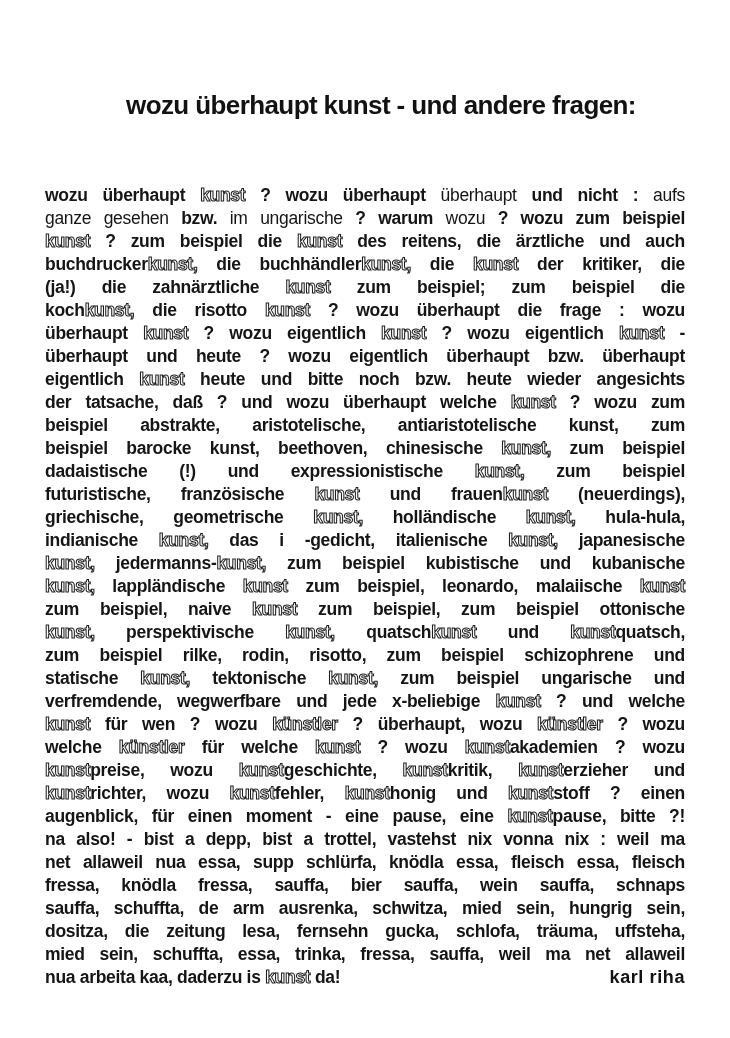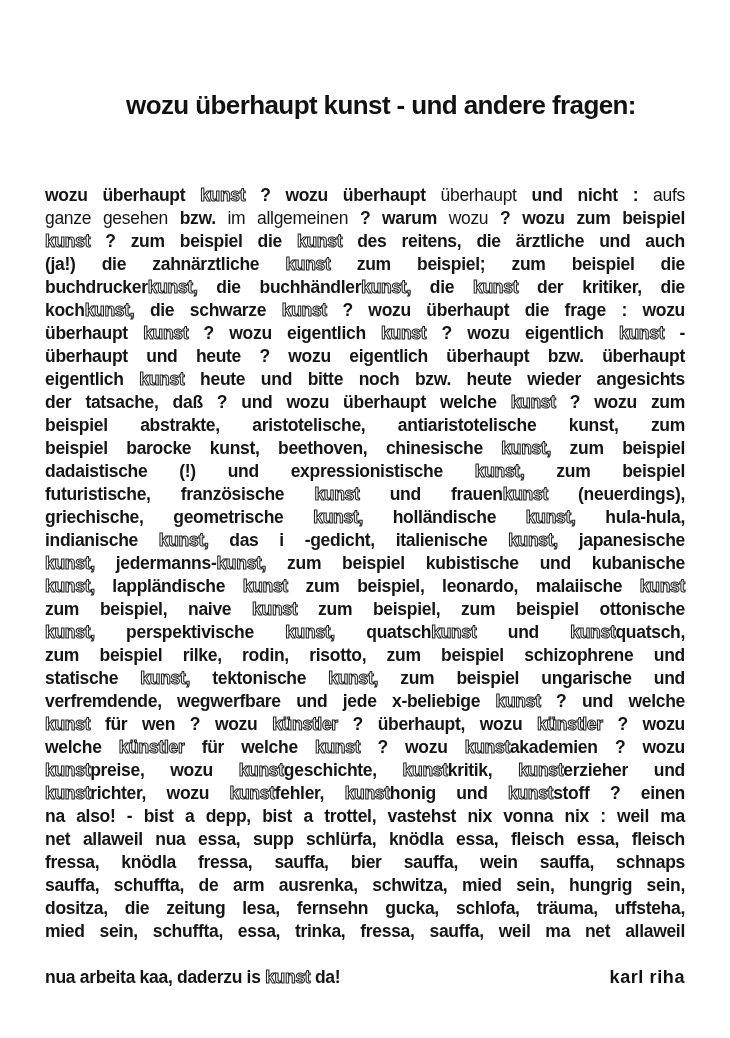--- a/index.html
+++ b/index.html
@@ -73,25 +73,25 @@
     color: #121212;
   }
 </style>
 </head>
 <body>
 
 <div class="page">
   <h1 class="title">wozu überhaupt kunst - und andere fragen:</h1>
   <div class="poem" id="poem">
       <div class="line"><span class="seg-b">wozu überhaupt </span><span class="seg-o">kunst</span><span class="seg-b"> ? wozu überhaupt </span><span class="seg-r">überhaupt </span><span class="seg-b">und nicht : </span><span class="seg-r">aufs</span></div>
-      <div class="line"><span class="seg-r">ganze gesehen </span><span class="seg-b">bzw. </span><span class="seg-r">im allgemeinen </span><span class="seg-b">? warum </span><span class="seg-r">wozu </span><span class="seg-b">? wozu zum beispiel</span></div>
+      <div class="line"><span class="seg-r">ganze gesehen </span><span class="seg-b">bzw. </span><span class="seg-r">im ungarische </span><span class="seg-b">? warum </span><span class="seg-r">wozu </span><span class="seg-b">? wozu zum beispiel</span></div>
       <div class="line"><span class="seg-o">kunst</span><span class="seg-b"> ? zum beispiel die </span><span class="seg-o">kunst</span><span class="seg-b"> des reitens, die ärztliche und auch</span></div>
+      <div class="line"><span class="seg-b">buchdrucker</span><span class="seg-o">kunst,</span><span class="seg-b"> die buchhändler</span><span class="seg-o">kunst,</span><span class="seg-b"> die </span><span class="seg-o">kunst</span><span class="seg-b"> der kritiker, die</span></div>
       <div class="line"><span class="seg-b">(ja!) die zahnärztliche </span><span class="seg-o">kunst</span><span class="seg-b"> zum beispiel; zum beispiel die</span></div>
-      <div class="line"><span class="seg-b">buchdrucker</span><span class="seg-o">kunst,</span><span class="seg-b"> die buchhändler</span><span class="seg-o">kunst,</span><span class="seg-b"> die </span><span class="seg-o">kunst</span><span class="seg-b"> der kritiker, die</span></div>
-      <div class="line"><span class="seg-b">koch</span><span class="seg-o">kunst,</span><span class="seg-b"> die schwarze </span><span class="seg-o">kunst</span><span class="seg-b"> ? wozu überhaupt die frage : wozu</span></div>
+      <div class="line"><span class="seg-b">koch</span><span class="seg-o">kunst,</span><span class="seg-b"> die risotto </span><span class="seg-o">kunst</span><span class="seg-b"> ? wozu überhaupt die frage : wozu</span></div>
       <div class="line"><span class="seg-b">überhaupt </span><span class="seg-o">kunst</span><span class="seg-b"> ? wozu eigentlich </span><span class="seg-o">kunst</span><span class="seg-b"> ? wozu eigentlich </span><span class="seg-o">kunst</span><span class="seg-b"> -</span></div>
       <div class="line"><span class="seg-b">überhaupt und heute ? wozu eigentlich überhaupt bzw. überhaupt</span></div>
       <div class="line"><span class="seg-b">eigentlich </span><span class="seg-o">kunst</span><span class="seg-b"> heute und bitte noch bzw. heute wieder angesichts</span></div>
       <div class="line"><span class="seg-b">der tatsache, daß ? und wozu überhaupt welche </span><span class="seg-o">kunst</span><span class="seg-b"> ? wozu zum</span></div>
       <div class="line"><span class="seg-b">beispiel abstrakte, aristotelische, antiaristotelische kunst, zum</span></div>
       <div class="line"><span class="seg-b">beispiel barocke kunst, beethoven, chinesische </span><span class="seg-o">kunst,</span><span class="seg-b"> zum beispiel</span></div>
       <div class="line"><span class="seg-b">dadaistische (!) und expressionistische </span><span class="seg-o">kunst,</span><span class="seg-b"> zum beispiel</span></div>
       <div class="line"><span class="seg-b">futuristische, französische </span><span class="seg-o">kunst</span><span class="seg-b"> und frauen</span><span class="seg-o">kunst</span><span class="seg-b"> (neuerdings),</span></div>
       <div class="line"><span class="seg-b">griechische, geometrische </span><span class="seg-o">kunst,</span><span class="seg-b"> holländische </span><span class="seg-o">kunst,</span><span class="seg-b"> hula-hula,</span></div>
       <div class="line"><span class="seg-b">indianische </span><span class="seg-o">kunst,</span><span class="seg-b"> das i -gedicht, italienische </span><span class="seg-o">kunst,</span><span class="seg-b"> japanesische</span></div>
@@ -99,20 +99,21 @@
       <div class="line"><span class="seg-o">kunst,</span><span class="seg-b"> lappländische </span><span class="seg-o">kunst</span><span class="seg-b"> zum beispiel, leonardo, malaiische </span><span class="seg-o">kunst</span></div>
       <div class="line"><span class="seg-b">zum beispiel, naive </span><span class="seg-o">kunst</span><span class="seg-b"> zum beispiel, zum beispiel ottonische</span></div>
       <div class="line"><span class="seg-o">kunst,</span><span class="seg-b"> perspektivische </span><span class="seg-o">kunst,</span><span class="seg-b"> quatsch</span><span class="seg-o">kunst</span><span class="seg-b"> und </span><span class="seg-o">kunst</span><span class="seg-b">quatsch,</span></div>
       <div class="line"><span class="seg-b">zum beispiel rilke, rodin, risotto, zum beispiel schizophrene und</span></div>
       <div class="line"><span class="seg-b">statische </span><span class="seg-o">kunst,</span><span class="seg-b"> tektonische </span><span class="seg-o">kunst,</span><span class="seg-b"> zum beispiel ungarische und</span></div>
       <div class="line"><span class="seg-b">verfremdende, wegwerfbare und jede x-beliebige </span><span class="seg-o">kunst</span><span class="seg-b"> ? und welche</span></div>
       <div class="line"><span class="seg-o">kunst</span><span class="seg-b"> für wen ? wozu </span><span class="seg-o">künstler</span><span class="seg-b"> ? überhaupt, wozu </span><span class="seg-o">künstler</span><span class="seg-b"> ? wozu</span></div>
       <div class="line"><span class="seg-b">welche </span><span class="seg-o">künstler</span><span class="seg-b"> für welche </span><span class="seg-o">kunst</span><span class="seg-b"> ? wozu </span><span class="seg-o">kunst</span><span class="seg-b">akademien ? wozu</span></div>
       <div class="line"><span class="seg-o">kunst</span><span class="seg-b">preise, wozu </span><span class="seg-o">kunst</span><span class="seg-b">geschichte, </span><span class="seg-o">kunst</span><span class="seg-b">kritik, </span><span class="seg-o">kunst</span><span class="seg-b">erzieher und</span></div>
       <div class="line"><span class="seg-o">kunst</span><span class="seg-b">richter, wozu </span><span class="seg-o">kunst</span><span class="seg-b">fehler, </span><span class="seg-o">kunst</span><span class="seg-b">honig und </span><span class="seg-o">kunst</span><span class="seg-b">stoff ? einen</span></div>
+      <div class="line"><span class="seg-b">augenblick, für einen moment - eine pause, eine </span><span class="seg-o">kunst</span><span class="seg-b">pause, bitte ?!</span></div>
       <div class="line"><span class="seg-b">na also! - bist a depp, bist a trottel, vastehst nix vonna nix : weil ma</span></div>
       <div class="line"><span class="seg-b">net allaweil nua essa, supp schlürfa, knödla essa, fleisch essa, fleisch</span></div>
       <div class="line"><span class="seg-b">fressa, knödla fressa, sauffa, bier sauffa, wein sauffa, schnaps</span></div>
       <div class="line"><span class="seg-b">sauffa, schuffta, de arm ausrenka, schwitza, mied sein, hungrig sein,</span></div>
       <div class="line"><span class="seg-b">dositza, die zeitung lesa, fernsehn gucka, schlofa, träuma, uffsteha,</span></div>
       <div class="line"><span class="seg-b">mied sein, schuffta, essa, trinka, fressa, sauffa, weil ma net allaweil</span></div>
     </div>
   <div class="lastline">
     <span id="lastline-text"><span class="seg-b">nua arbeita kaa, daderzu is </span><span class="seg-o">kunst</span><span class="seg-b"> da!</span></span>
     <span class="author">karl riha</span>

